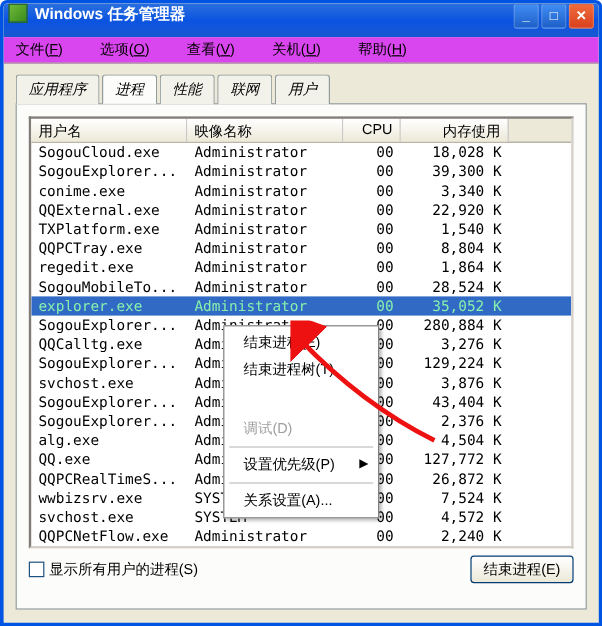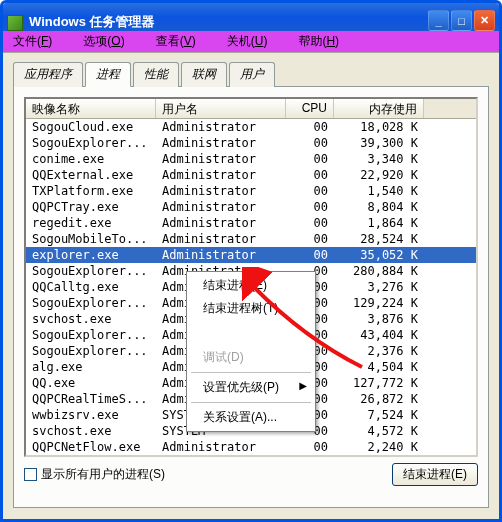--- a/index.html
+++ b/index.html
@@ -1,18 +1,18 @@
 <!DOCTYPE html>
 <html><head>
 <meta charset="utf-8">
 <style>
   * { box-sizing: border-box; margin: 0; padding: 0; }
   body { font-family: "Microsoft YaHei", "SimSun", Arial, sans-serif; font-size: 12px; background: #fff; }
   .window { width: 502px; height: 522px; border: 3px solid #0054e3; border-radius: 6px 6px 0 0; position: relative; background: #ece9d8; overflow: hidden; }
-  .titlebar { height: 28px; background: linear-gradient(to bottom,#2a6fde 0%,#0b54e1 50%,#1958d1 100%); display: flex; align-items: flex-end; padding: 0 4px; color: #fff; }
+  .titlebar { height: 28px; background: linear-gradient(to bottom,#2a6fde 0%,#0b54e1 50%,#1958d1 100%); display: flex; align-items: flex-start; padding: 0 4px; color: #fff; }
   .titlebar-icon { width: 16px; height: 16px; background: linear-gradient(135deg,#6fba3a 0%,#3a8a1a 100%); margin-right: 6px; border: 1px solid #2a6a0a; }
   .titlebar-text { flex: 1; font-size: 13px; font-weight: bold; }
   .win-btns { display: flex; gap: 2px; }
   .win-btn { width: 21px; height: 21px; border-radius: 3px; display: flex; align-items: center; justify-content: center; font-family: Arial; font-size: 11px; font-weight: bold; color: #fff; cursor: pointer; }
   .win-min, .win-max { background: linear-gradient(to bottom,#3f8cf3,#1e5fc7); border: 1px solid #fff3; }
   .win-close { background: linear-gradient(to bottom,#ef6b3a,#d9411e); border: 1px solid #fff3; }
   .menubar { height: 22px; background: #d946ef; display: flex; align-items: center; padding: 0 6px; gap: 23px; border-bottom: 1px solid #aca899; }
   .menu-item { cursor: pointer; padding: 2px 4px; }
   .menu-item u { text-decoration: underline; }
   .content { padding: 8px 10px 10px 10px; position: relative; }
@@ -22,21 +22,21 @@
   .tabpanel { border: 1px solid #919b9c; background: #fcfcfa; padding: 10px 10px 10px 10px; height: 422px; position: relative; }
   .listview { border: 2px inset #d4d0c8; background: #fff; height: 360px; overflow: hidden; position: relative; }
   .lv-header { display: flex; background: #ece9d8; border-bottom: 1px solid #aca899; height: 20px; }
   .lv-col { border-right: 1px solid #c8c8c8; padding: 2px 6px; font-size: 12px; background: linear-gradient(to bottom,#fff,#ece9d8); cursor: pointer; white-space: nowrap; overflow: hidden; }
   .c-name { width: 130px; }
   .c-user { width: 130px; }
   .c-cpu { width: 48px; text-align: right; }
   .c-mem { width: 90px; text-align: right; }
   .lv-body { overflow-y: auto; height: 338px; }
   .lv-row { display: flex; height: 16px; line-height: 16px; font-size: 12px; font-family: "SimSun", monospace; }
-  .lv-row.selected { background: #316ac5; color: #ffffff; }
+  .lv-row.selected { background: #316ac5; color: #86efac; }
   .lv-cell { padding: 0 6px; white-space: nowrap; overflow: hidden; }
   .bottom-bar { display: flex; align-items: center; justify-content: space-between; margin-top: 6px; }
   .chk { display: flex; align-items: center; gap: 4px; cursor: pointer; }
   .chk-box { width: 13px; height: 13px; border: 1px solid #1c5180; background: #fff; }
   .end-btn { padding: 2px 10px; border: 1px solid #003c74; background: linear-gradient(to bottom,#fff,#ece9d8); border-radius: 3px; cursor: pointer; font-size: 12px; }
   
   .lv-body::-webkit-scrollbar { width: 16px; }
   .lv-body::-webkit-scrollbar-track { background: #f1efe2; border-left:1px solid #d4d0c8; }
   .lv-body::-webkit-scrollbar-thumb { background: #c8d6ee; border:1px solid #7b9ecd; }
   
@@ -75,22 +75,22 @@
         <div class="tab">应用程序</div>
         <div class="tab active">进程</div>
         <div class="tab">性能</div>
         <div class="tab">联网</div>
         <div class="tab">用户</div>
       </div>
     <div class="tabpanel">
 
       <div class="listview">
         <div class="lv-header">
+          <div class="lv-col c-user">用户名</div>
           <div class="lv-col c-name">映像名称</div>
-          <div class="lv-col c-user">用户名</div>
           <div class="lv-col c-cpu">CPU</div>
           <div class="lv-col c-mem">内存使用</div>
         </div>
         <div class="lv-body" id="lvbody">
             <div class="lv-row">
               <div class="lv-cell c-name">SogouCloud.exe</div>
               <div class="lv-cell c-user">Administrator</div>
               <div class="lv-cell c-cpu">00</div>
               <div class="lv-cell c-mem">18,028 K</div>
             </div>

